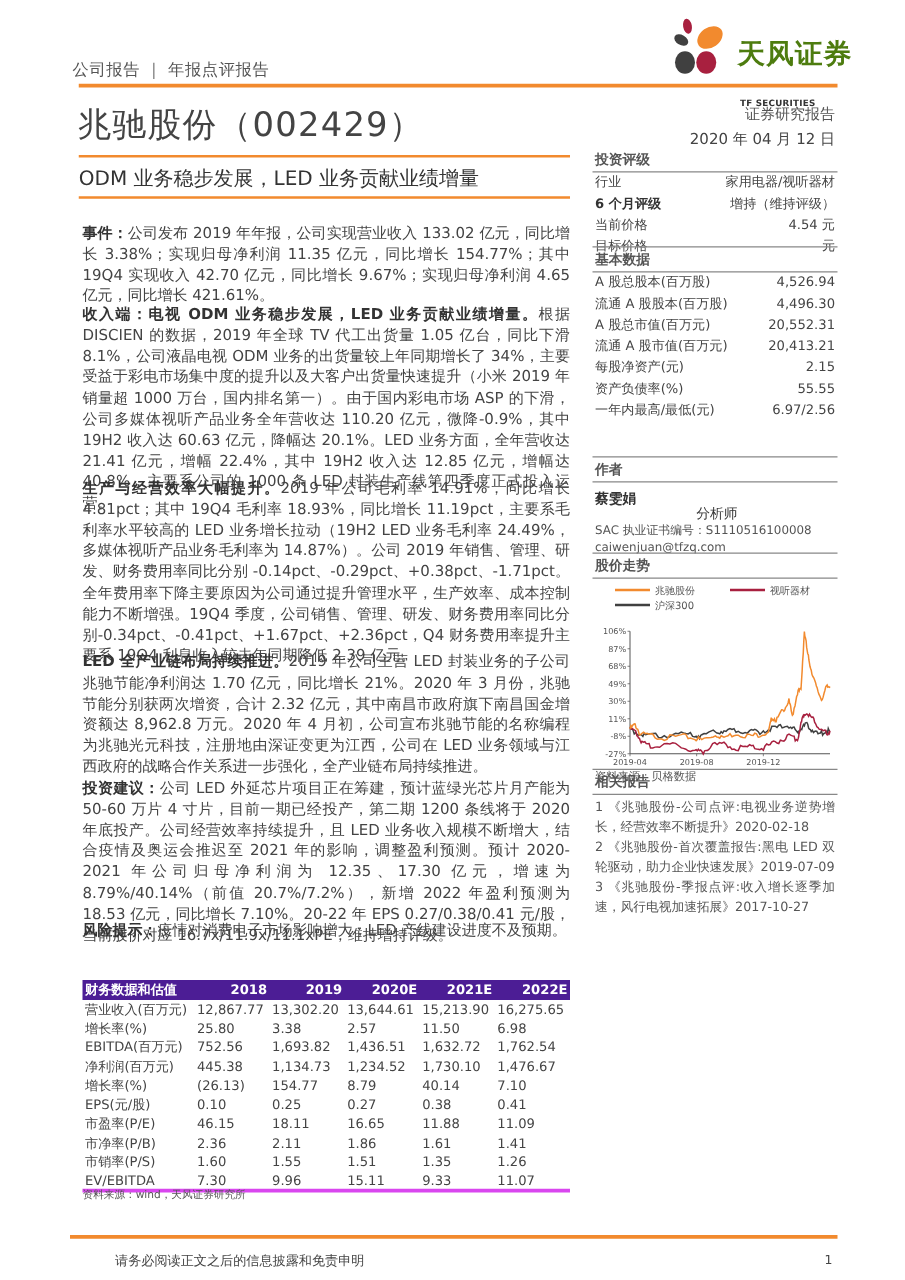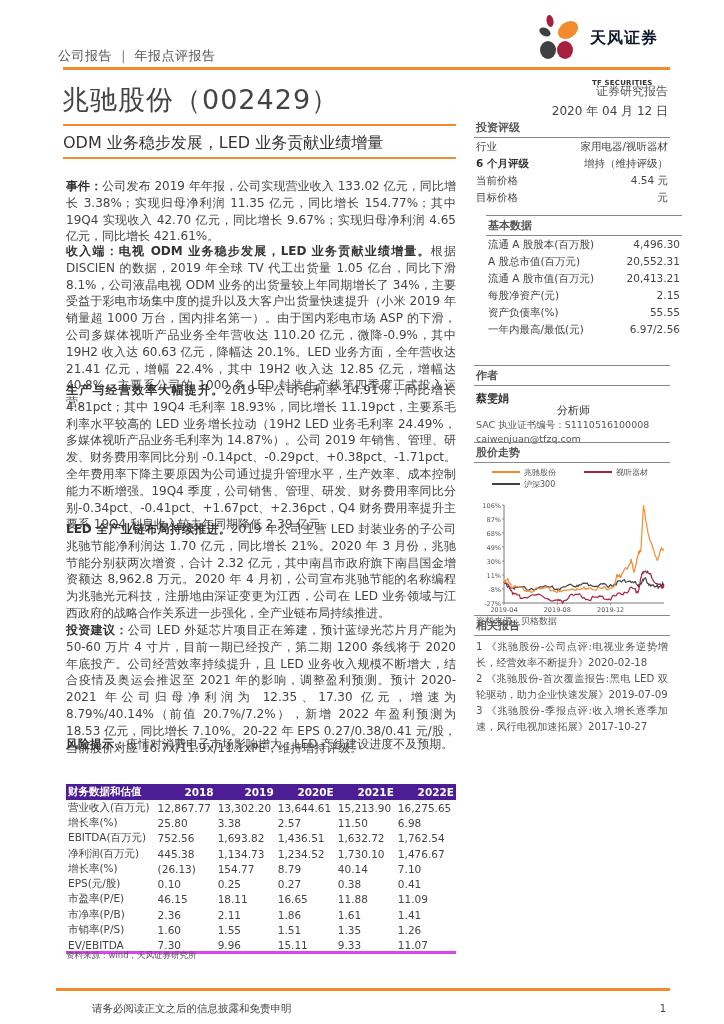--- a/index.html
+++ b/index.html
@@ -2,21 +2,21 @@
 <html><head>
 <meta charset="utf-8">
 <style>
   * { box-sizing: border-box; margin: 0; padding: 0; }
   html, body { width: 724px; height: 1024px; background: #fff; overflow: hidden; }
   body { position: relative; font-family: "DejaVu Sans", "Liberation Sans", sans-serif; color: #404040; }
   .abs { position: absolute; }
 
   
   .breadcrumb { left: 58px; top: 47px; font-size: 13px; color: #555; letter-spacing: 0.5px; }
-  .logo-cn { left: 590px; top: 28px; font-size: 16px; font-weight: bold; color: #0f172a; letter-spacing: 1px; }
+  .logo-cn { left: 590px; top: 28px; font-size: 22px; font-weight: bold; color: #4d7c0f; letter-spacing: 1px; }
   .logo-en { left: 592px; top: 51px; font-size: 7px; font-weight: bold; color: #333; letter-spacing: 0.2px; margin-top: 28px; }
   .hr-orange { height: 3px; background: #F28A2E; }
   .hr-top { left: 63px; top: 67px; width: 607px; }
 
   .company-title { left: 62px; top: 82px; font-size: 27px; color: #444; letter-spacing: 1px; }
   .report-type { right: 56px; top: 83px; font-size: 12px; color: #555; text-align: right; }
   .report-date { right: 56px; top: 103px; font-size: 12px; color: #444; text-align: right; }
 
   .hr-sub1 { left: 63px; top: 124px; width: 393px; height: 2px; }
   .headline { left: 63px; top: 133px; font-size: 16px; color: #333; }
@@ -31,21 +31,21 @@
   .p4 { top: 521px; }
   .p5 { top: 622px; }
   .p6 { top: 736px; }
 
   
   .side { left: 474px; width: 196px; font-size: 10.5px; color: #444; }
   .side-title { font-size: 11px; font-weight: bold; color: #555; border-top: 1px solid #888; border-bottom: 1px solid #888; padding: 2px 2px; }
   .side-row { display: flex; justify-content: space-between; height: 17px; line-height: 17px; padding: 0 2px; }
   .side-row .v { text-align: right; }
   .rating-sec { top: 118px; }
-  .basic-sec { top: 215px; margin-left: 12px; }
+  .basic-sec { top: 197px; }
   .author-sec { top: 365px; }
   .chart-sec { top: 442px; }
   .related-sec { top: 615px; }
 
   .author-name { display: flex; justify-content: flex-start; padding: 5px 2px 0 2px; font-size: 11px; color: #333; font-weight: bold; }
   .author-role { margin-left: 48px; font-weight: normal; margin-top: 12px; }
   .author-line { font-size: 9.5px; color: #555; padding: 1px 2px; line-height: 12px; }
 
   .chart-box { position: relative; width: 196px; height: 150px; }
   .chart-source { font-size: 9px; color: #555; padding: 2px; }
@@ -113,20 +113,24 @@
       <span class="v">4.54 元</span>
     </div>
   <div class="side-row">
       <span>目标价格</span>
       <span class="v">元</span>
     </div>
 </div>
 
 <div class="abs side basic-sec">
   <div class="side-title">基本数据</div>
+  <div class="side-row">
+      <span>A 股总股本(百万股)</span>
+      <span class="v">4,526.94</span>
+    </div>
   <div class="side-row">
       <span>流通 A 股股本(百万股)</span>
       <span class="v">4,496.30</span>
     </div>
   <div class="side-row">
       <span>A 股总市值(百万元)</span>
       <span class="v">20,552.31</span>
     </div>
   <div class="side-row">
       <span>流通 A 股市值(百万元)</span>

